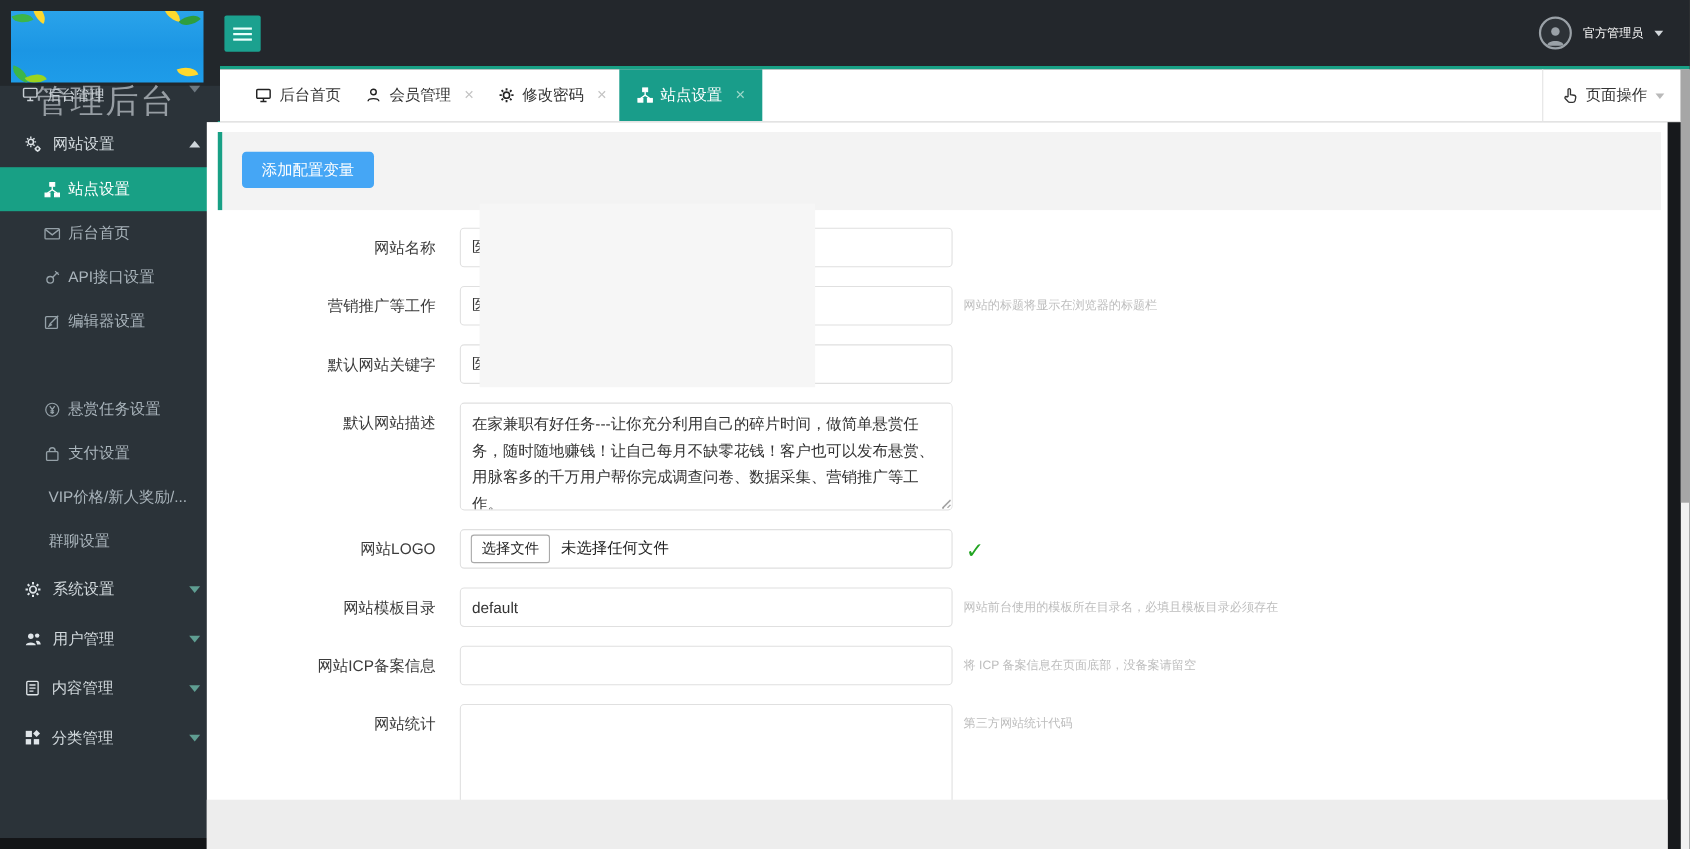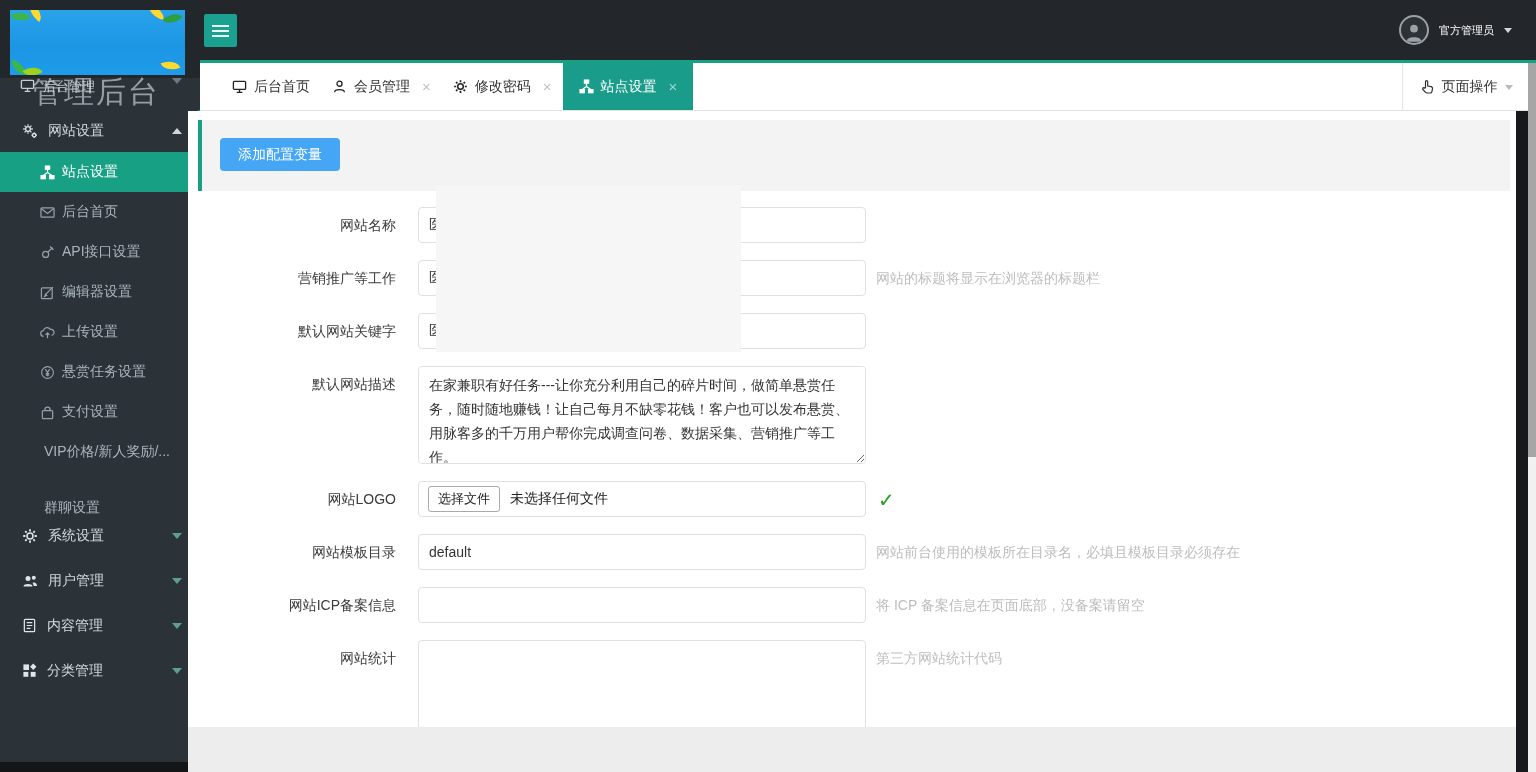--- a/index.html
+++ b/index.html
@@ -71,21 +71,21 @@
   #band { position:absolute; left:10px; top:9px; width:1312px; height:71px; background:#f3f3f3;
           border-left:4px solid #18a085; }
   #add-btn { position:absolute; left:32px; top:27px; width:120px; height:33px; background:#45a6f5; color:#fff;
              border:none; border-radius:4px; font-size:14px; cursor:pointer; font-family:inherit; }
   .frow { position:absolute; left:0; width:1328px; }
   .flabel { position:absolute; left:0; width:208px; text-align:right; font-size:14px; color:#3b3b3b; line-height:36px; }
   .finput { position:absolute; left:230px; width:448px; height:36px; border:1px solid #e0e0e0; border-radius:4px;
             padding:0 10px; font-size:14px; color:#333; font-family:inherit; background:#fff; outline:none; }
   .ftext  { position:absolute; left:230px; width:448px; border:1px solid #e0e0e0; border-radius:4px;
             padding:6px 10px; font-size:14px; color:#333; line-height:24px; font-family:inherit; resize:both; outline:none; }
-  .fhint { position:absolute; left:688px; font-size:14px; color:#bdbdbd; line-height:36px; white-space:nowrap; }
+  .fhint { position:absolute; left:688px; font-size:11px; color:#bdbdbd; line-height:36px; white-space:nowrap; }
   .ffile { position:absolute; left:230px; width:448px; height:36px; border:1px solid #e0e0e0; border-radius:4px;
            display:flex; align-items:center; padding:0 9px; gap:10px; background:#fff; }
   .ffile .btn { border:1px solid #a9a9a9; background:#fff; border-radius:3px; font-size:13px; color:#222;
                 padding:3px 9px; font-family:inherit; cursor:pointer; }
   .ffile .nofile { font-size:14px; color:#222; }
   #logo-check { position:absolute; left:690px; top:377px; color:#21a421; font-size:20px; font-weight:bold; }
   #redaction { position:absolute; left:248px; top:74px; width:305px; height:167px; background:#f6f6f6; z-index:5; }
   #bottom-strip { position:absolute; left:0; top:616px; width:1328px; height:45px; background:#ededed; z-index:6; }
 
   
@@ -171,29 +171,20 @@
   <div class="side-sub" style="top:272px">
     <span class="icon">
       <svg width="15" height="15" viewBox="0 0 16 16" fill="none" stroke="currentColor" stroke-width="1.3">
         <rect x="1.5" y="3" width="11.5" height="11.5" rx="1"></rect>
           <path d="M6 10l7.8-7.8M6 10l-1 2.1L7.1 11z"></path>
       </svg>
     </span>
     <span class="lbl">编辑器设置</span>
   </div>
 
-  <div class="side-sub" style="top:312px">
-    <span class="icon">
-      <svg width="15" height="15" viewBox="0 0 16 16" fill="none" stroke="currentColor" stroke-width="1.3">
-        <path d="M4 12a3 3 0 0 1-.4-6A4 4 0 0 1 11 4.7 3.1 3.1 0 0 1 12.4 11"></path>
-        <path d="M8 14V8.6M5.9 10.6L8 8.5l2.1 2.1"></path>
-      </svg>
-    </span>
-    <span class="lbl">上传设置</span>
-  </div>
 
   <div class="side-sub" style="top:352px">
     <span class="icon">
       <svg width="15" height="15" viewBox="0 0 16 16" fill="none" stroke="currentColor" stroke-width="1.2">
         <circle cx="8" cy="8" r="6.3"></circle>
           <path d="M5.6 4.4L8 7.9l2.4-3.5M8 7.9V12M6.2 9.2h3.6M6.2 10.8h3.6"></path>
       </svg>
     </span>
     <span class="lbl">悬赏任务设置</span>
   </div>
@@ -205,21 +196,21 @@
           <rect x="2.5" y="6" width="11" height="8.5" rx="1"></rect>
       </svg>
     </span>
     <span class="lbl">支付设置</span>
   </div>
 
   <div class="side-sub" style="top:432px">
     <span class="lbl noicon">VIP价格/新人奖励/...</span>
   </div>
 
-  <div class="side-sub" style="top:488px">
+  <div class="side-sub" style="top:472px">
     <span class="lbl noicon">群聊设置</span>
   </div>
 
   <div class="side-group" style="top:513px;height:45px">
     <span class="icon">
       <svg width="16" height="16" viewBox="0 0 16 16" fill="none" stroke="currentColor" stroke-width="1.8">
         <circle cx="8" cy="8" r="3" stroke-width="1.5"></circle>
         <path d="M8 1.2v2.2M8 12.6v2.2M1.2 8h2.2M12.6 8h2.2M3.2 3.2l1.5 1.5M11.3 11.3l1.5 1.5M12.8 3.2l-1.5 1.5M4.7 11.3l-1.5 1.5"></path>
       </svg>
     </span>

